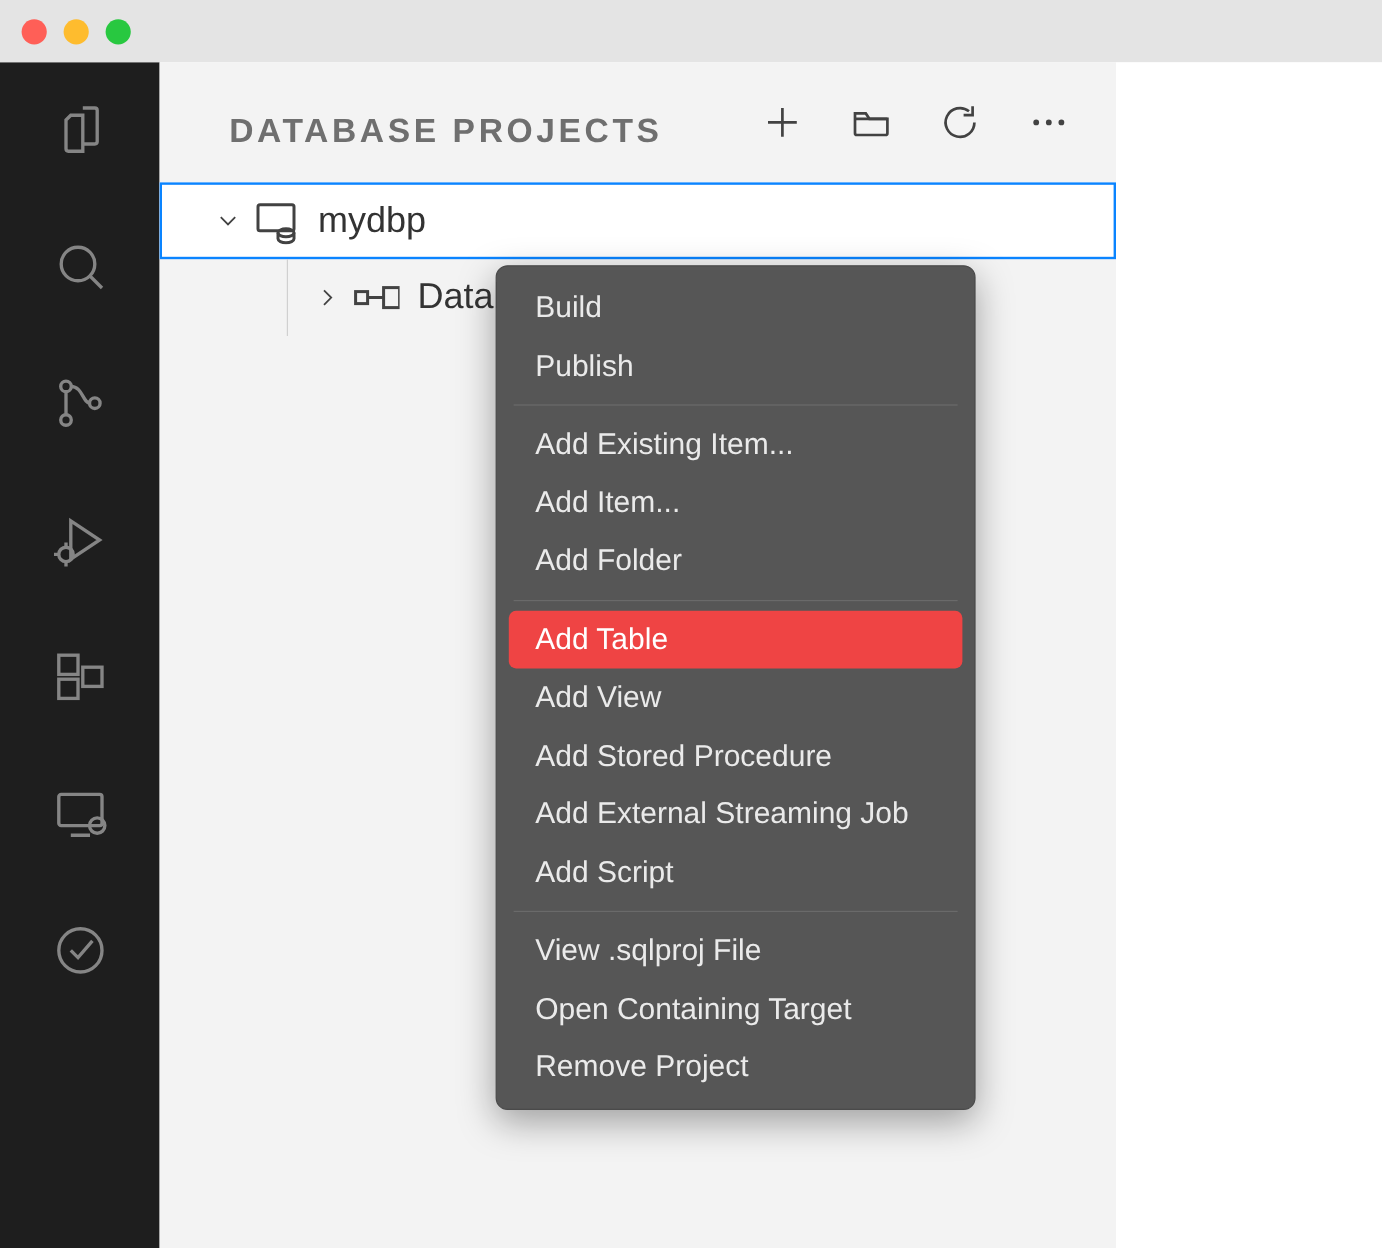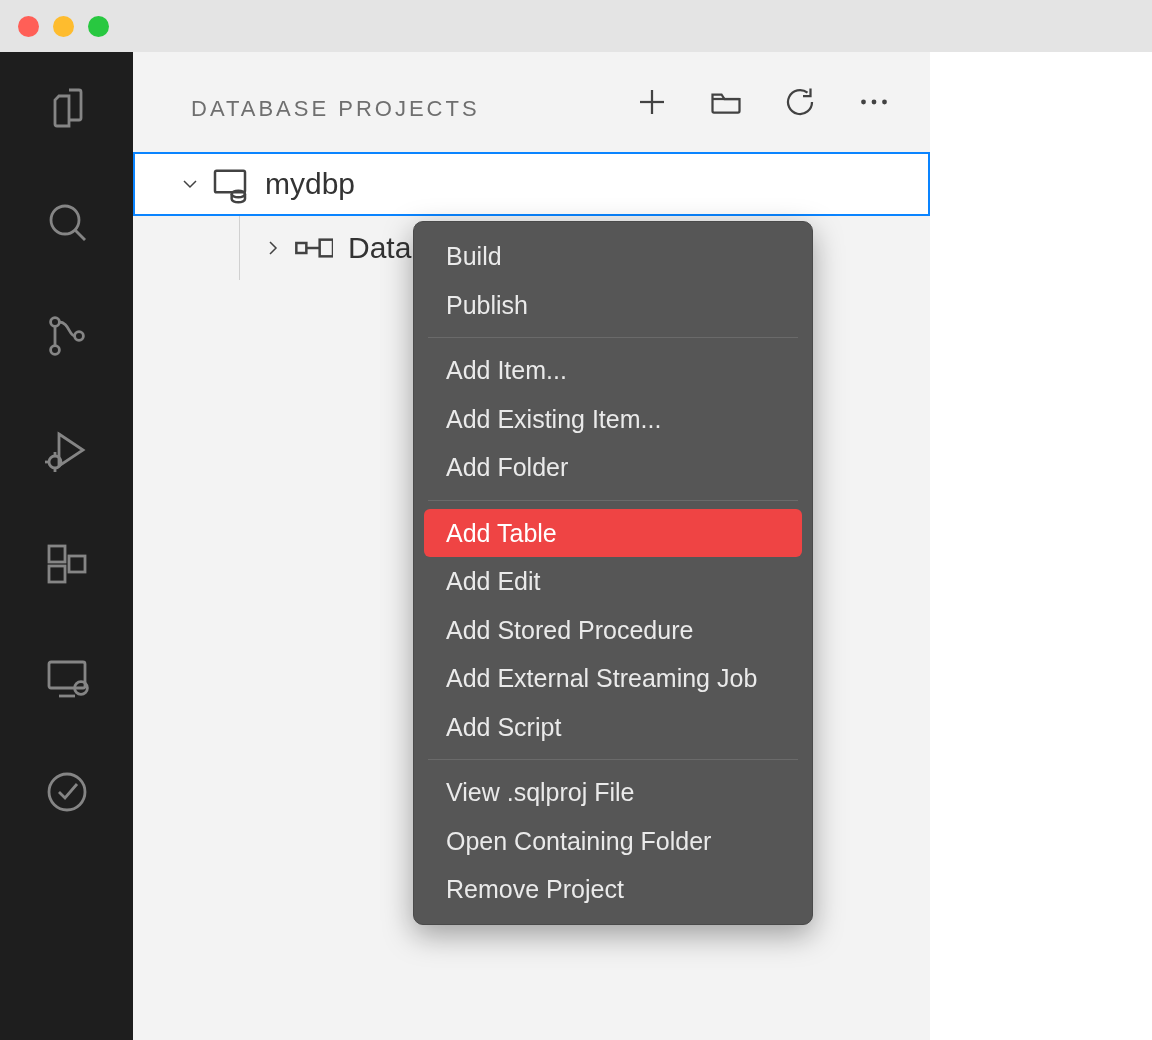--- a/index.html
+++ b/index.html
@@ -52,23 +52,23 @@
   }
   .panel-header {
     display: flex;
     align-items: center;
     height: 100px;
     padding-left: 58px;
     padding-right: 36px;
   }
   .panel-title {
     flex: 1;
-    font-size: 22px;
+    font-size: 28px;
     letter-spacing: 3px;
-    font-weight: 400;
+    font-weight: 700;
     color: #6f6f6f;
     margin-top: 13px;
   }
   .panel-actions { display: flex; gap: 34px; align-items: center; }
   .panel-action { width: 40px; height: 40px; display:flex; align-items:center; justify-content:center; color:#424242; }
   .panel-action svg { width: 36px; height: 36px; stroke: currentColor; fill:none; stroke-width:1.5; }
 
   
   .tree { font-size: 30px; color: #333; }
   .tree-row {
@@ -246,26 +246,26 @@
     </div>
   </div>
 
   <div class="whitespace"></div>
 </div>
 
 <div class="context-menu">
   <div class="menu-item">Build</div>
   <div class="menu-item">Publish</div>
   <div class="menu-sep"></div>
+  <div class="menu-item">Add Existing Item...</div>
   <div class="menu-item">Add Item...</div>
-  <div class="menu-item">Add Existing Item...</div>
   <div class="menu-item">Add Folder</div>
   <div class="menu-sep"></div>
   <div class="menu-item hover">Add Table</div>
-  <div class="menu-item">Add Edit</div>
+  <div class="menu-item">Add View</div>
   <div class="menu-item">Add Stored Procedure</div>
   <div class="menu-item">Add External Streaming Job</div>
   <div class="menu-item">Add Script</div>
   <div class="menu-sep"></div>
   <div class="menu-item">View .sqlproj File</div>
-  <div class="menu-item">Open Containing Folder</div>
+  <div class="menu-item">Open Containing Target</div>
   <div class="menu-item">Remove Project</div>
 </div>
 
 </body></html>

